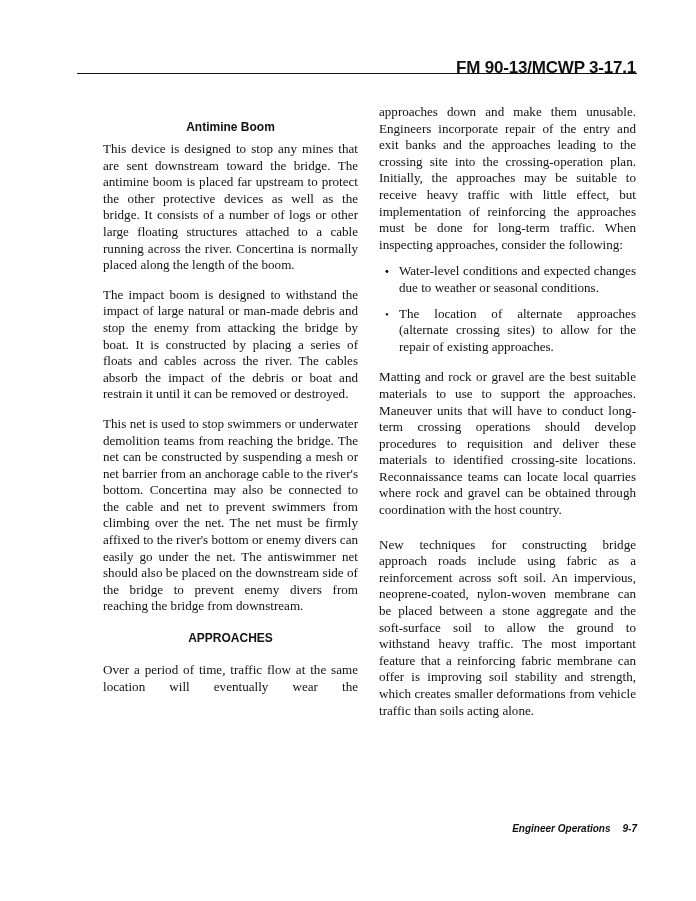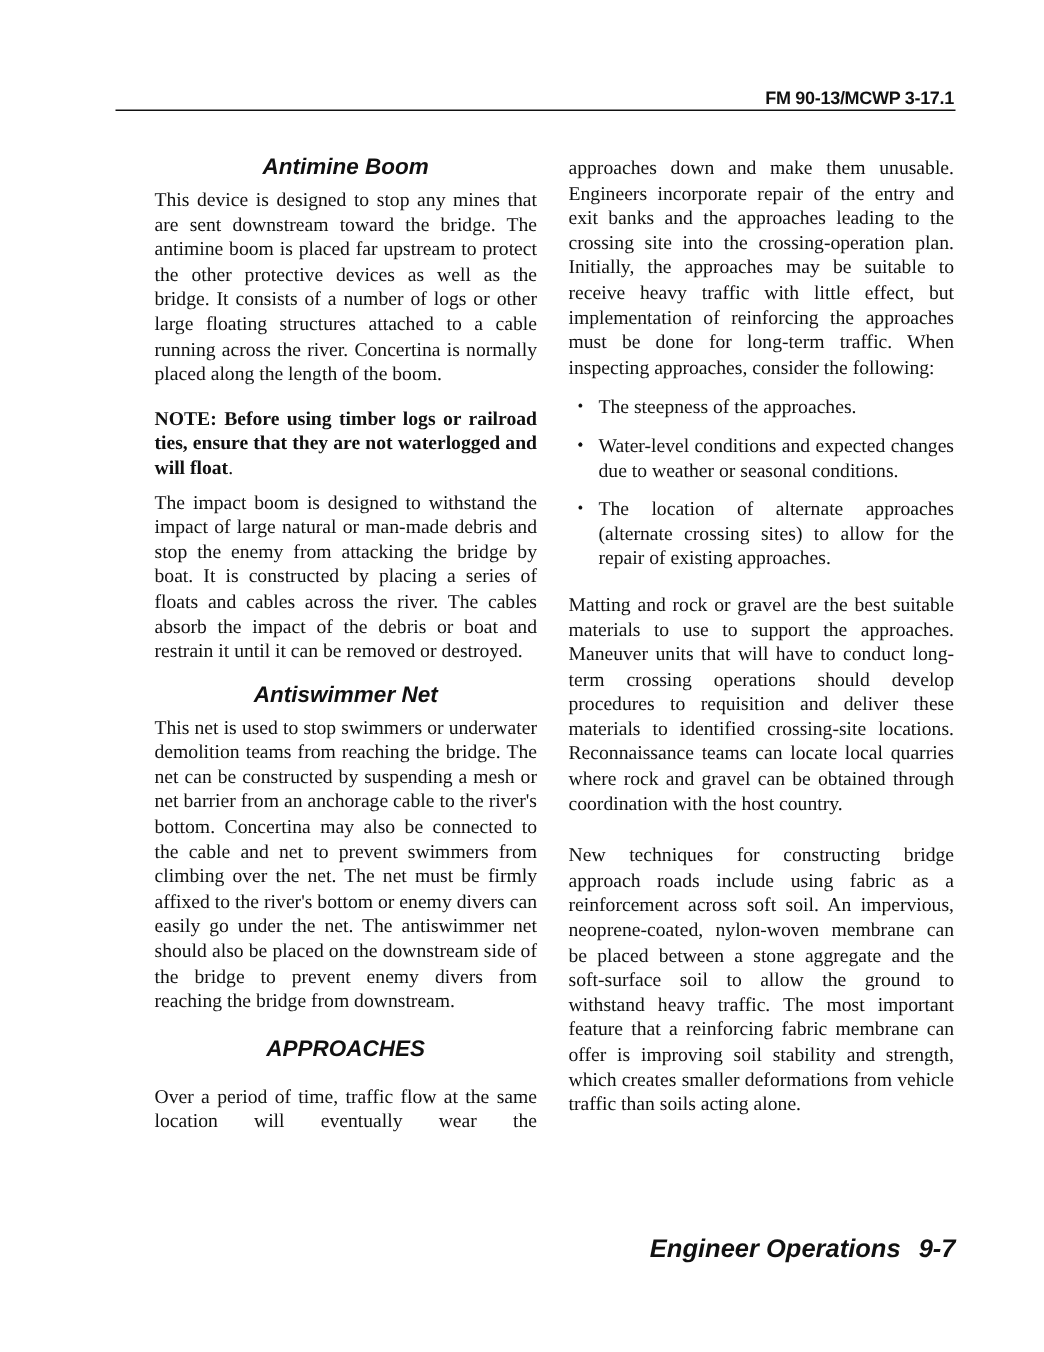--- a/index.html
+++ b/index.html
@@ -1,75 +1,73 @@
 <!DOCTYPE html>
 <html><head>
 <meta charset="utf-8">
 <style>
   html, body { margin: 0; padding: 0; background: #ffffff; }
   body { width: 696px; height: 901px; position: relative; overflow: hidden; color: #111; }
   .header-title {
     position: absolute; top: 58px; right: 60px;
-    font-family: "Liberation Sans", sans-serif; font-weight: bold; font-size: 12px; letter-spacing: -0.2px;
+    font-family: "Liberation Sans", sans-serif; font-weight: bold; font-size: 17px; letter-spacing: -0.2px;
   }
   .header-rule {
     position: absolute; top: 73px; left: 77px; width: 560px; height: 0;
     border-top: 1.5px solid #111;
   }
   .col {
     position: absolute; top: 104px;
     font-family: "Liberation Serif", serif; font-size: 13.1px; line-height: 16.6px;
     text-align: justify;
   }
   .col-left { left: 103px; width: 255px; }
   .col-right { left: 379px; width: 257px; }
   .col p { margin: 0 0 13px 0; hyphens: manual; }
   .h-sub {
-    font-family: "Liberation Sans", sans-serif; font-weight: bold; font-size: 15px;
-    text-align: center; margin: 0 0 6px 0; line-height: 15px; font-style: italic;
+    font-family: "Liberation Sans", sans-serif; font-weight: bold; font-size: 12px;
+    text-align: center; margin: 16px 0 6px 0; line-height: 15px;
   }
   .note { font-weight: bold; margin: 0 0 6px 0 !important; }
   .note .dot { font-weight: normal; }
   .tight { margin-bottom: 6px !important; }
   ul.bullets { list-style: none; margin: 0 0 14px 0; padding: 0; }
   ul.bullets li { position: relative; padding-left: 20px; margin: 0 0 9px 0; text-align: justify; }
   ul.bullets li .bullet { position: absolute; left: 6px; top: 0; font-size: 11px; }
   .footer {
     position: absolute; top: 823px; right: 59px;
-    font-family: "Liberation Sans", sans-serif; font-weight: bold; font-style: italic; font-size: 17px;
+    font-family: "Liberation Sans", sans-serif; font-weight: bold; font-style: italic; font-size: 10px;
   }
   .footer .pg { margin-left: 12px; }
 </style>
 </head>
 <body>
 
 <div class="header-title">FM 90-13/MCWP 3-17.1</div>
 <div class="header-rule"></div>
 
 <div class="col col-left">
   <div class="h-sub">Antimine Boom</div>
   <p>This device is designed to stop any mines that are sent downstream toward the bridge. The antimine boom is placed far upstream to protect the other protective devices as well as the bridge. It consists of a number of logs or other large floating structures attached to a cable running across the river. Concertina is normally placed along the length of the boom.</p>
 
-  <p class="note"><span>NOTE: Before using timber logs or rail­road ties, ensure that they are not waterlogged and will float</span><span class="dot">.</span></p>
 
   <p>The impact boom is designed to withstand the impact of large natural or man-made debris and stop the enemy from attacking the bridge by boat. It is constructed by plac­ing a series of floats and cables across the river. The cables absorb the impact of the debris or boat and restrain it until it can be removed or destroyed.</p>
 
-  <div class="h-sub">Antiswimmer Net</div>
   <p style="margin-bottom:16px">This net is used to stop swimmers or under­water demolition teams from reaching the bridge. The net can be constructed by sus­pending a mesh or net barrier from an anchorage cable to the river's bottom. Con­certina may also be connected to the cable and net to prevent swimmers from climbing over the net. The net must be firmly affixed to the river's bottom or enemy divers can eas­ily go under the net. The antiswimmer net should also be placed on the downstream side of the bridge to prevent enemy divers from reaching the bridge from downstream.</p>
 
 
   <div class="h-sub">APPROACHES</div>
   <p style="text-align-last: justify; margin-top: 16px;">Over a period of time, traffic flow at the same location will eventually wear the</p>
 </div>
 
 <div class="col col-right">
   <p style="margin-bottom:10px">approaches down and make them unusable. Engineers incorporate repair of the entry and exit banks and the approaches lead­ing to the crossing site into the crossing-operation plan. Initially, the approaches may be suitable to receive heavy traffic with little effect, but implementation of reinforcing the approaches must be done for long-term traffic. When inspecting approaches, consider the following:</p>
 
   <ul class="bullets">
-    <li><span class="bullet">•</span><span>The steepness of the approaches.</span></li>
+    <li><span class="bullet">•</span></li>
     <li><span class="bullet">•</span></li>
     <li><span class="bullet">•</span><span>Water-level conditions and expected changes due to weather or seasonal con­ditions.</span></li>
     <li><span class="bullet">•</span><span>The location of alternate approaches (alternate crossing sites) to allow for the repair of existing approaches.</span></li>
   </ul>
 
   <p style="margin-bottom:18px">Matting and rock or gravel are the best suitable materials to use to support the approaches. Maneuver units that will have to conduct long-term crossing operations should develop procedures to requisition and deliver these materials to identified crossing-site locations. Reconnaissance teams can locate local quarries where rock and gravel can be obtained through coordi­nation with the host country.</p>
 
   <p>New techniques for constructing bridge approach roads include using fabric as a reinforcement across soft soil. An impervi­ous, neoprene-coated, nylon-woven mem­brane can be placed between a stone aggregate and the soft-surface soil to allow the ground to withstand heavy traffic. The most important feature that a reinforcing fabric membrane can offer is improving soil stability and strength, which creates smaller deformations from vehicle traffic than soils acting alone.</p>
 </div>
 

